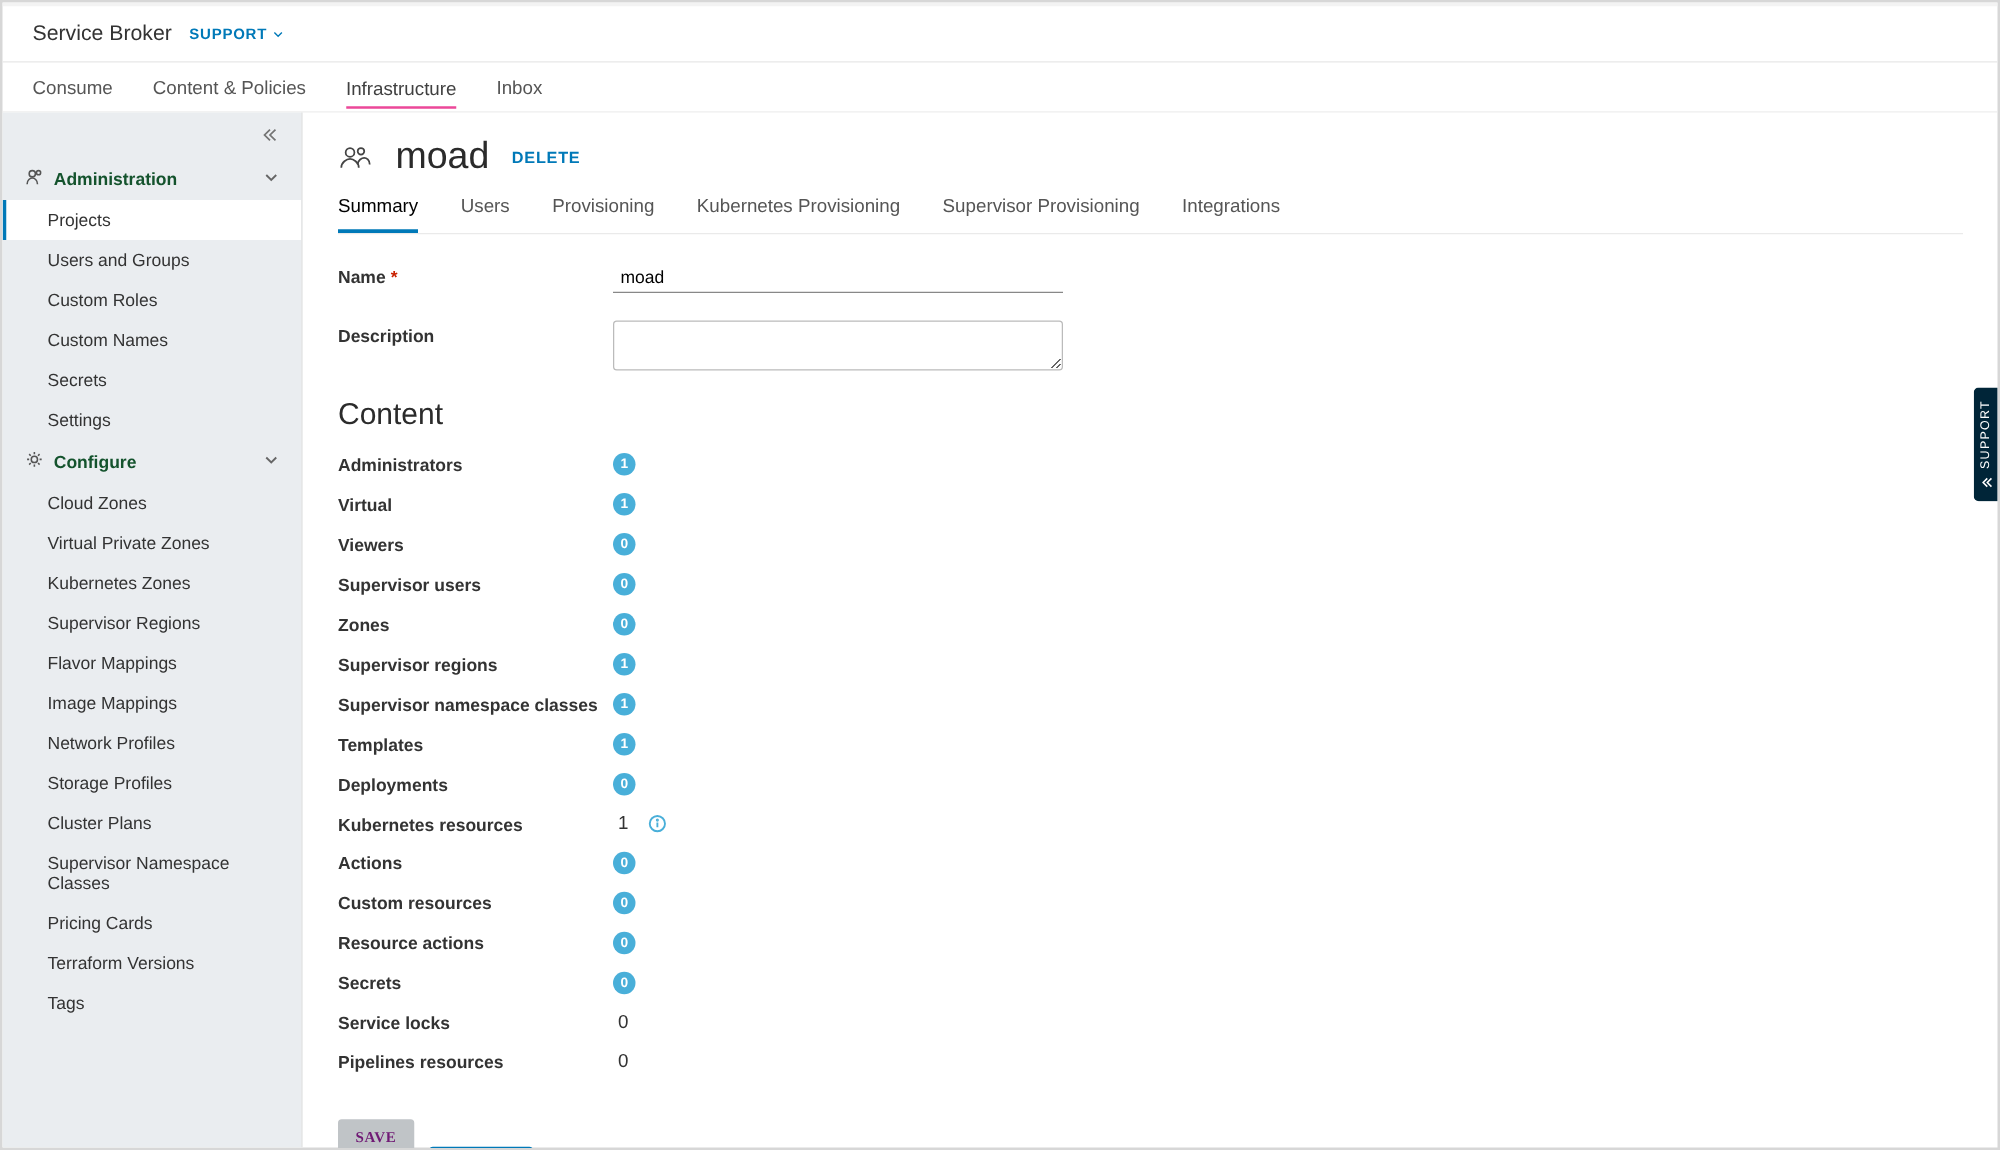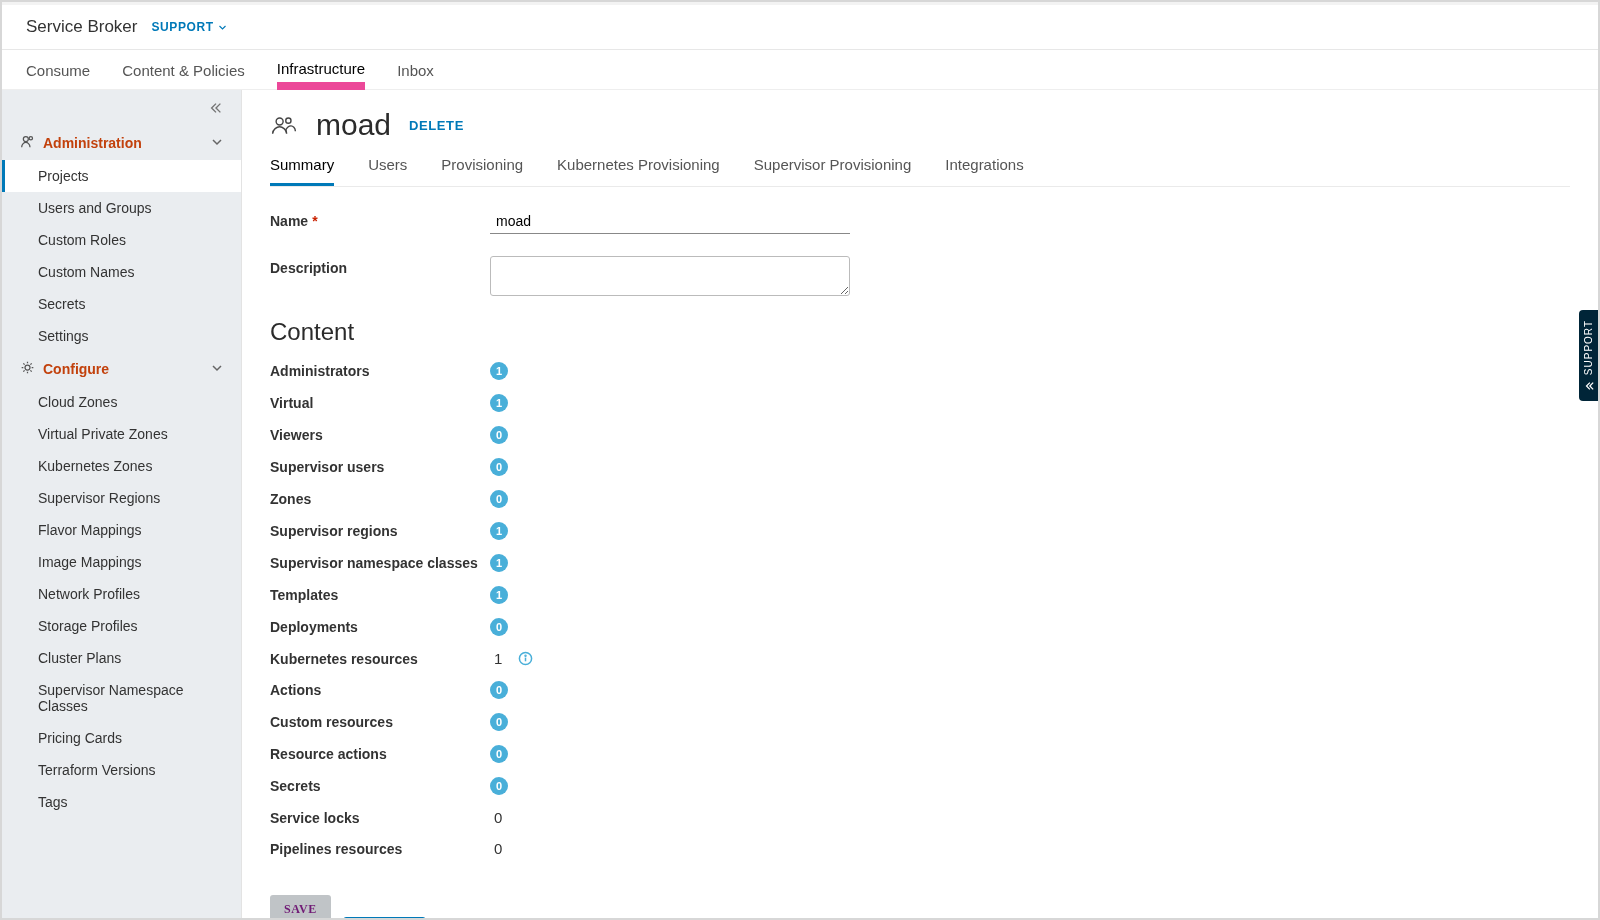--- a/index.html
+++ b/index.html
@@ -8,30 +8,30 @@
 
   
   .topbar { height: 48px; border-bottom: 1px solid #e7e7e7; display: flex; align-items: center; padding: 0 24px; gap: 14px; border-top: 3px solid #f3f3f3; }
   .app-title { font-size: 17px; font-weight: 400; color: #333; }
   .change-link { font-size: 12px; font-weight: 600; letter-spacing: 0.6px; color: #0079B8; cursor: pointer; display: inline-flex; align-items: center; gap: 4px; }
   .change-link svg { width: 9px; height: 9px; }
 
   
   .main-tabs { height: 40px; border-bottom: 1px solid #eee; display: flex; align-items: center; padding: 0 24px; gap: 32px; }
   .main-tab { font-size: 15px; color: #555; padding: 10px 0 5px 0; cursor: pointer; border-bottom: 3px solid transparent; }
-  .main-tab.active { color: #000000; border-bottom: 8px solid #ec4899; font-weight: 400; }
+  .main-tab.active { color: #404040; border-bottom: 2px solid #ec4899; font-weight: 400; }
 
   
   .body-row { display: flex; flex: 1; min-height: 0; }
 
   
   .sidebar { width: 240px; background: #eaedf0; border-right: 1px solid #e3e3e3; display: flex; flex-direction: column; overflow-y: auto; }
   .sidebar-collapse { height: 36px; display: flex; align-items: center; justify-content: flex-end; padding-right: 18px; }
   .sidebar-collapse svg { width: 14px; height: 14px; stroke: #747474; }
-  .side-section-head { display: flex; align-items: center; justify-content: space-between; padding: 8px 18px 8px 18px; font-size: 14px; font-weight: 600; color: #c2410c; cursor: pointer; }
+  .side-section-head { display: flex; align-items: center; justify-content: space-between; padding: 8px 18px 8px 18px; font-size: 14px; font-weight: 600; color: #14532d; cursor: pointer; }
   .side-section-head .left { display: flex; align-items: center; gap: 8px; }
   .side-section-head .left svg { width: 15px; height: 15px; fill: none; stroke: #555; stroke-width:1.5; }
   .side-section-head .chev svg { width: 12px; height: 12px; stroke: #666; }
   .side-item { padding: 8px 18px 8px 36px; font-size: 14px; color: #333; cursor: pointer; }
   .side-item.active { background: #fff; border-left: 3px solid #0079B8; padding-left: 33px; font-weight: 500; }
 
   
   .content { flex: 1; overflow-y: auto; padding: 18px 28px 0 28px; position: relative; }
   .page-head { display: flex; align-items: center; gap: 18px; margin-bottom: 14px; }
   .page-head svg { width: 28px; height: 28px; stroke: #444; fill:none; stroke-width:1.6; }

